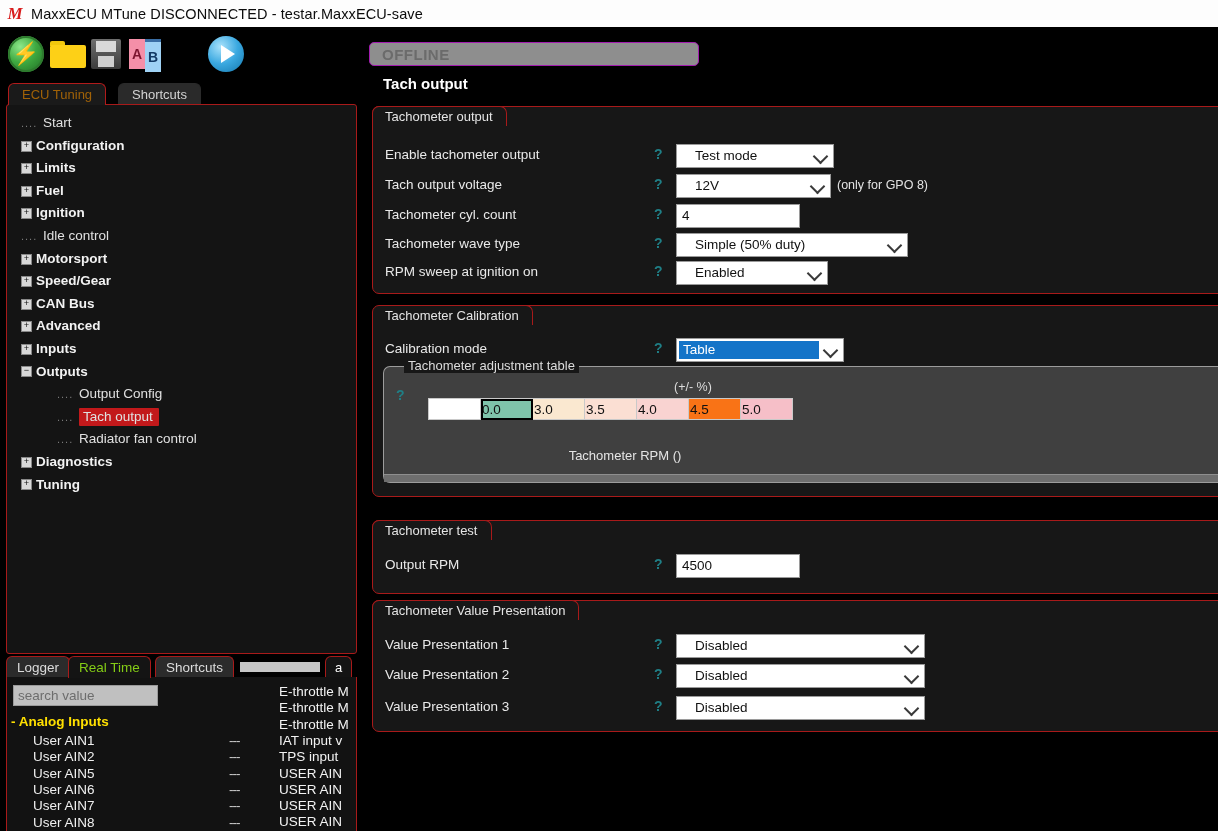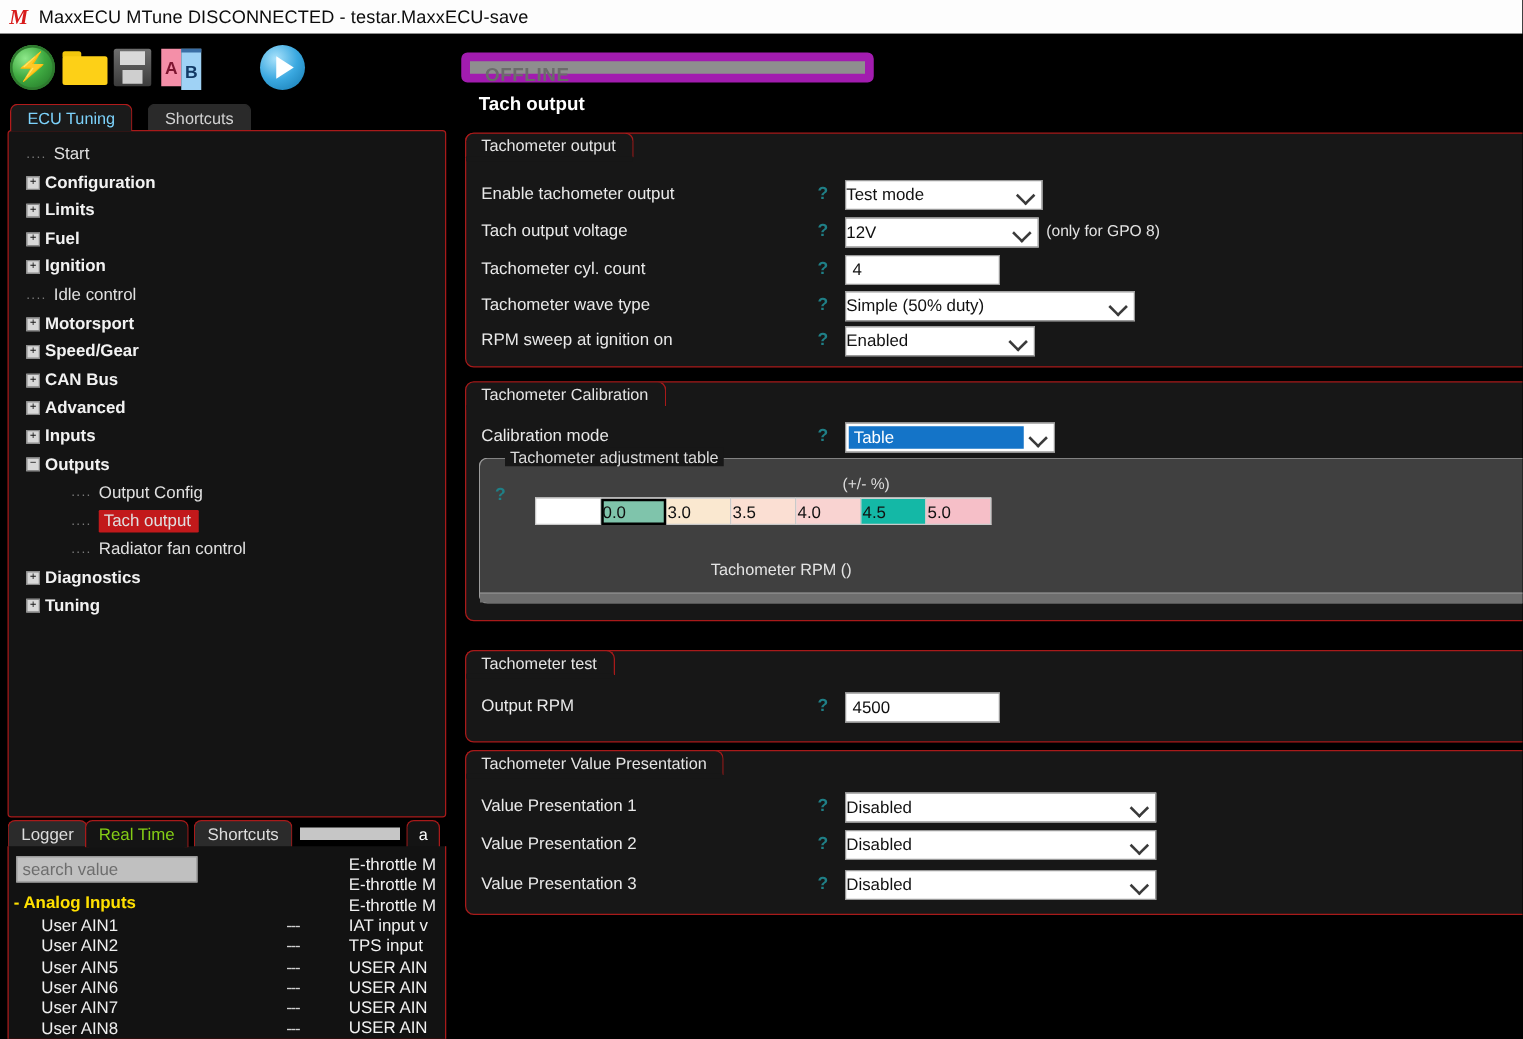--- a/index.html
+++ b/index.html
@@ -48,35 +48,35 @@
     color:#123a66;font-weight:bold;font-size:14px;text-align:center;line-height:30px;
     border-top:3px solid #3a6ea5;}
   .ic-play{left:208px;border-radius:50%;
     background:radial-gradient(circle at 35% 30%, #a9e2fb 0%, #3aa8e0 50%, #1477ad 100%);}
   .ic-play:after{content:"";position:absolute;left:13px;top:9px;
     border-left:14px solid #fff;border-top:9px solid transparent;border-bottom:9px solid transparent;}
 
   
   #offline{
     position:absolute;left:369px;top:42px;width:330px;height:24px;
-    background:#8e8e8e;border-radius:5px;border:7px solid #a21caf;
+    background:#8e8e8e;border-radius:5px;border:1px solid #a21caf;
     color:#6b6b6b;font-weight:bold;font-size:15px;line-height:24px;padding-left:12px;
     box-sizing:border-box;letter-spacing:.5px;
   }
   #pagetitle{
     position:absolute;left:383px;top:75px;font-size:15px;font-weight:bold;color:#fff;
   }
 
   
   #lefttabs{position:absolute;left:0;top:83px;width:360px;height:22px;}
   .ltab{
     position:absolute;top:0;height:22px;line-height:21px;padding:0 13px;
     font-size:13px;border-radius:6px 6px 0 0;box-sizing:border-box;
   }
-  .ltab.sel{left:8px;background:#1a1a1a;color:#7dd3fc;border:1px solid #b11b1b;border-bottom:none;z-index:3;}
+  .ltab.sel{left:8px;background:#1a1a1a;color:#a16207;border:1px solid #b11b1b;border-bottom:none;z-index:3;}
   .ltab.un{left:118px;background:#2a2a2a;color:#d3d3d3;border:1px solid #2a2a2a;border-bottom:none;}
 
   
   #treepanel{
     position:absolute;left:6px;top:104px;width:349px;height:548px;
     background:#141414;border:1px solid #a81a1a;border-radius:3px;
     overflow:hidden;
   }
   .tnode{
     position:relative;height:22.6px;line-height:22.6px;white-space:nowrap;
@@ -108,21 +108,21 @@
   }
   .glabel:after{content:"";position:absolute;left:0;bottom:-3px;width:100%;height:4px;background:#171717;}
   .row{position:absolute;height:26px;}
   .rlabel{position:absolute;left:0;top:3px;font-size:13.5px;color:#e9e9e9;white-space:nowrap;}
   .qm{position:absolute;font-size:14px;font-weight:bold;color:#1f7f86;cursor:pointer;}
   .note{position:absolute;font-size:12.5px;color:#e3e3e3;white-space:nowrap;}
 
   .sel-box{
     position:absolute;height:24px;background:#fff;border:1px solid #9a9a9a;
     box-sizing:border-box;color:#111;font-size:13.5px;line-height:22px;
-    padding-left:0;cursor:pointer;
+    padding-left:18px;cursor:pointer;
   }
   .sel-box .chev{
     position:absolute;right:7px;top:6px;width:9px;height:9px;
     border-left:2px solid #3a3a3a;border-bottom:2px solid #3a3a3a;
     transform:rotate(-45deg);
   }
   .sel-box.hl{padding:0;}
   .sel-box.hl .inner{
     position:absolute;left:2px;top:2px;right:24px;bottom:2px;
     background:#1474c8;color:#fff;line-height:18px;padding-left:4px;
@@ -305,21 +305,21 @@
     <div class="pmlabel" style="left:290px;">(+/- %)</div>
 
     <table class="ttable">
       <tbody>
           <tr id="trow-values">
         <td class="blank"></td>
       <td class="cursor" style="background: rgb(127, 196, 171);">0.0</td>
             <td class="" style="background: rgb(250, 232, 208);">3.0</td>
             <td class="" style="background: rgb(251, 223, 211);">3.5</td>
             <td class="" style="background: rgb(249, 211, 209); margin-top: 16px;">4.0</td>
-            <td class="" style="background: #14b8a6; margin-top: 11px;">4.5</td>
+            <td class="" style="background: #f97316; margin-top: 11px;">4.5</td>
             <td class="" style="background: rgb(246, 191, 200);">5.0</td>
           </tr>
     </tbody>
       </table>
     <div class="axistitle">Tachometer RPM ()</div>
     <div id="adjhscroll"></div>
   </div>
 </div>
 
 <div class="group" id="g-test" style="left:372px;top:520px;width:860px;height:72px;">

